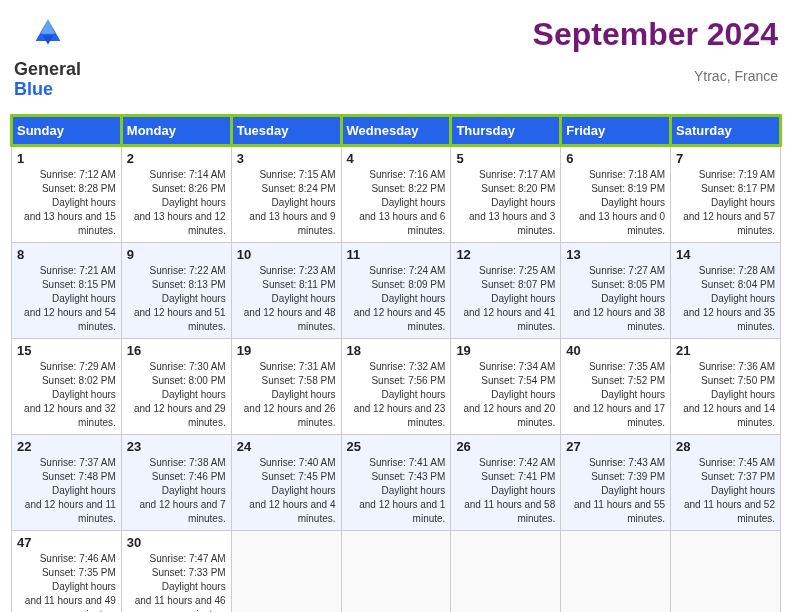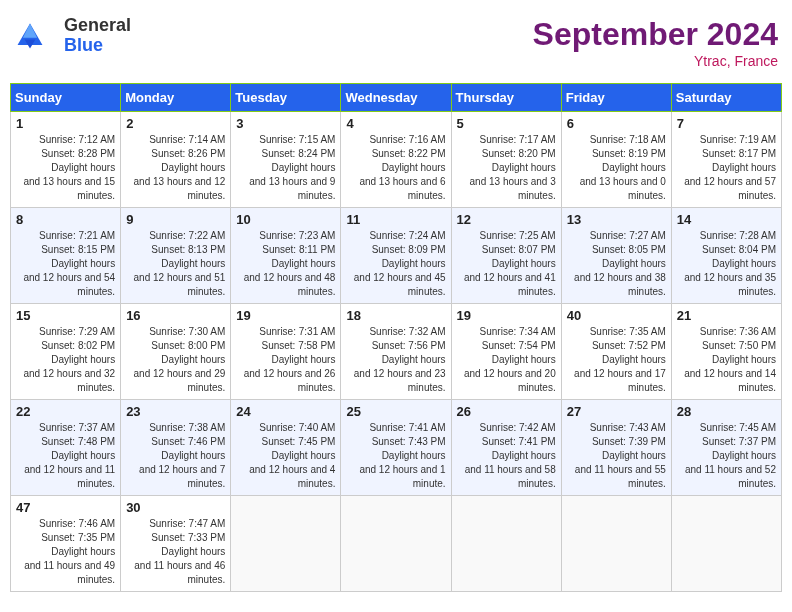--- a/index.html
+++ b/index.html
@@ -13,21 +13,22 @@
     .header {
       display: flex;
       justify-content: space-between;
       align-items: flex-start;
       margin-bottom: 8px;
       padding: 6px 4px;
     }
     .logo {
       display: flex;
       align-items: center;
-      gap: 18px;
+      gap: 12px;
+      flex-direction: column;
     }
     .logo-text {
       font-size: 18px;
       font-weight: bold;
       line-height: 1.1;
     }
     .logo-text span.general { color: #333; }
     .logo-text span.blue { color: #2563eb; }
     .logo-icon {
       width: 32px;
@@ -36,35 +37,36 @@
     .title-block {
       text-align: right;
     }
     .month-title {
       font-size: 32px;
       font-weight: bold;
       color: #701a75;
     }
     .location {
       font-size: 14px;
-      color: #be185d;
+      color: #737373;
+      margin-top: 15px;
     }
     .calendar {
       width: 100%;
       border-collapse: collapse;
       font-size: 11px;
     }
     .calendar th {
       background: #2563eb;
       color: #fff;
       padding: 6px 4px;
       text-align: left;
       font-size: 13px;
       font-weight: bold;
-      border: 1px solid #84cc16;
+      border: 3px solid #84cc16;
     }
     .calendar td {
       border: 1px solid #ccc;
       vertical-align: top;
       padding: 4px 5px;
       width: calc(100% / 7);
       height: 80px;
       background: #fff;
     }
     .calendar tr:nth-child(even) td {

